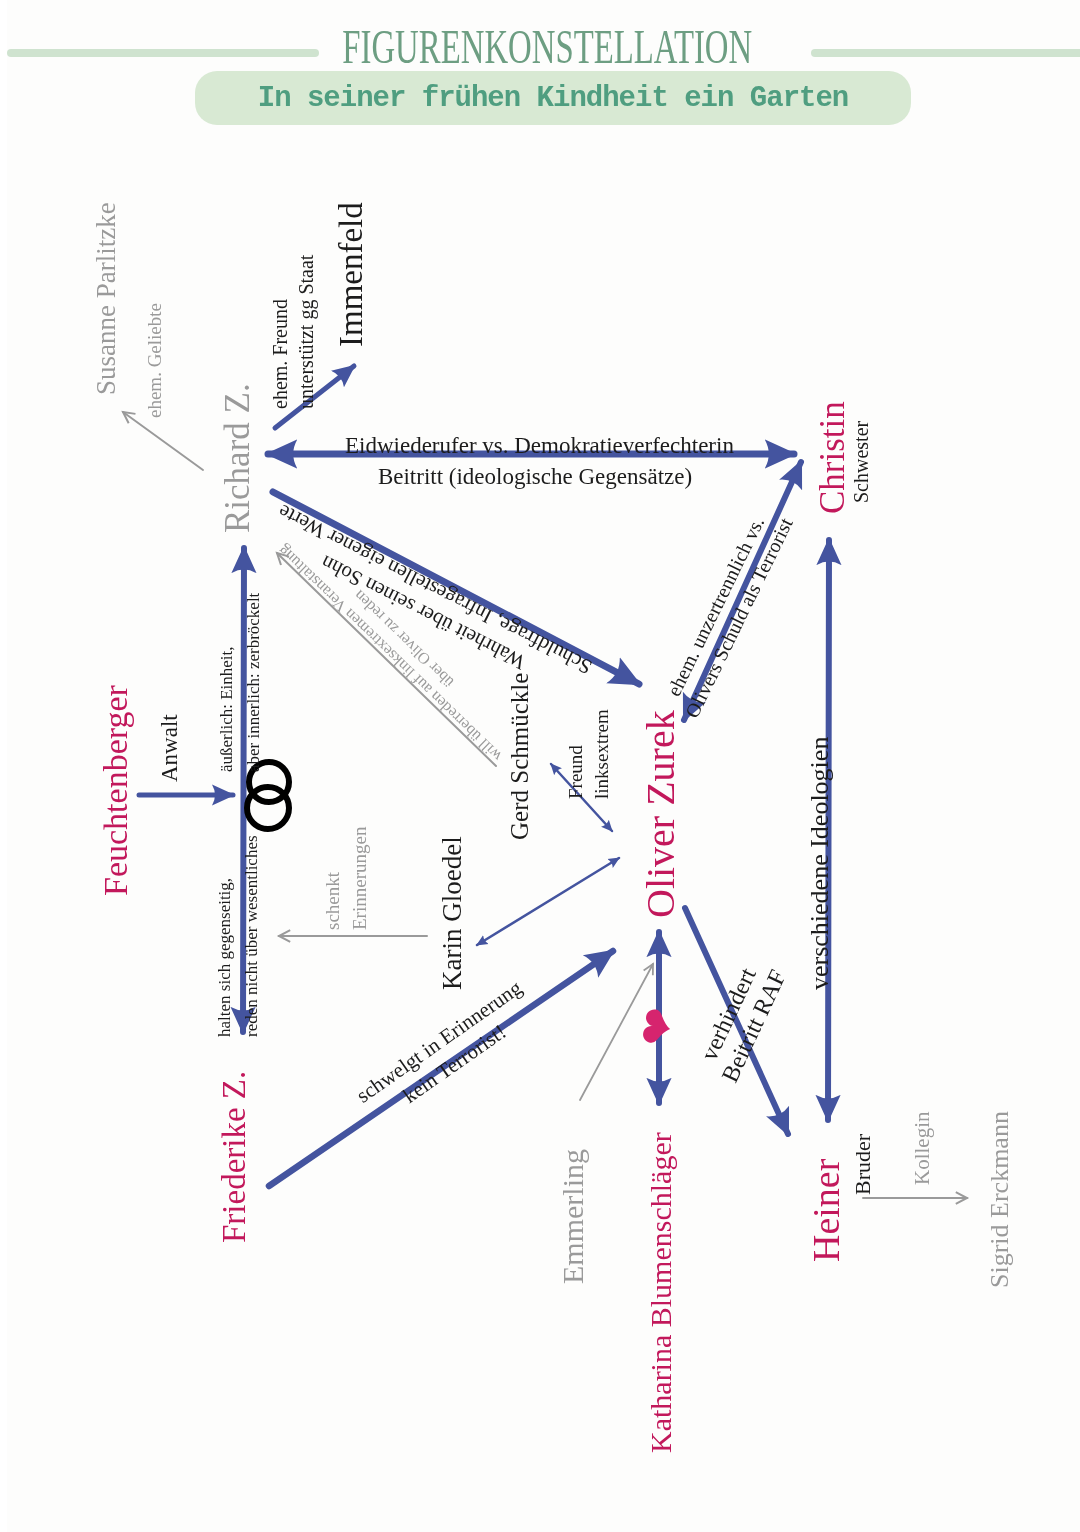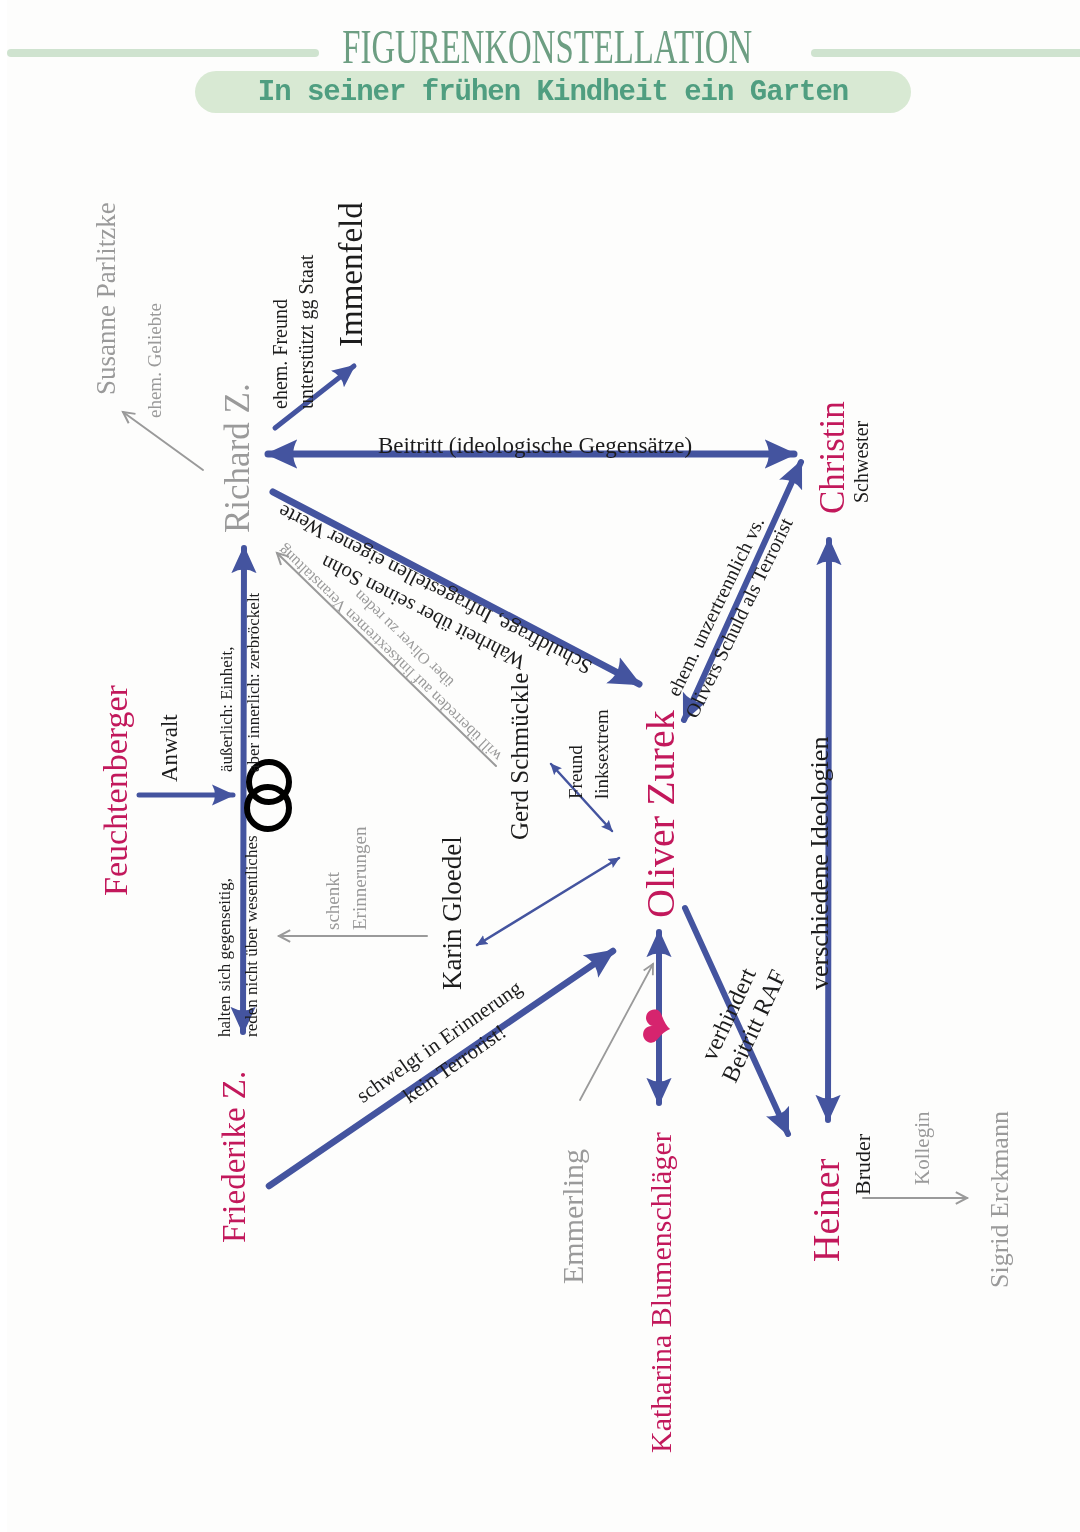--- a/index.html
+++ b/index.html
@@ -3,21 +3,21 @@
 <meta charset="utf-8">
 <style>
   html,body{margin:0;padding:0;background:#ffffff;}
   .page{position:relative;width:1080px;height:1532px;background:#fdfdfc;overflow:hidden;
         font-family:"Liberation Serif","DejaVu Serif",serif;margin-left:7px;}
   
   .hbar{position:absolute;height:8px;background:#cfe3cf;border-radius:4px;}
   .heading{position:absolute;left:0;top:22px;width:1080px;text-align:center;}
   .heading span{display:inline-block;font-size:41px;color:#6d9e82;letter-spacing:0px;
         transform:scale(0.80,1.18);transform-origin:center;white-space:nowrap;}
-  .pill{position:absolute;left:188px;top:71px;width:716px;height:42px;background:#d8e9d3;
+  .pill{position:absolute;left:188px;top:71px;width:716px;height:54px;background:#d8e9d3;
         border-radius:22px;display:flex;align-items:center;justify-content:center;}
   .pill span{font-family:"Liberation Mono","DejaVu Sans Mono",monospace;font-weight:bold;
         font-size:29px;color:#4f9e80;letter-spacing:-1px;white-space:nowrap;}
   
   .vtext{position:absolute;transform-origin:0 0;transform:rotate(-90deg);
          white-space:nowrap;line-height:1;}
   .vblock{position:absolute;transform-origin:0 0;transform:rotate(-90deg);
           white-space:nowrap;}
   .rblock{position:absolute;text-align:center;white-space:nowrap;}
   .hblock{position:absolute;text-align:center;white-space:nowrap;}
@@ -115,20 +115,21 @@
   <div class="vblock c-gray" style="left:312px;top:930px;font-size:19px;line-height:27px;">
     <div>schenkt</div>
     <div>Erinnerungen</div>
   </div>
   <div class="vblock c-black" style="left:556px;top:799px;font-size:19px;line-height:26px;">
     <div>Freund</div>
     <div>linksextrem</div>
   </div>
 
   <div class="hblock c-black" style="left:338px;top:430px;width:380px;font-size:23px;line-height:31px;">
+    <div>Eidwiederufer vs. Demokratieverfechterin</div>
     <div>Beitritt (ideologische Gegensätze)</div>
   </div>
 
   <div class="rblock c-black" style="left:227px;top:575px;width:390px;font-size:21px;line-height:26px;transform:rotate(-153deg);">
     <div>Wahrheit über seinen Sohn</div>
     <div>Schuldfrage, Infragestellen eigener Werte</div>
   </div>
   <div class="rblock c-black" style="left:580px;top:586px;width:280px;font-size:20px;line-height:26px;transform:rotate(-64deg);">
     <div>ehem. unzertrennlich vs.</div>
     <div>Olivers Schuld als Terrorist</div>

